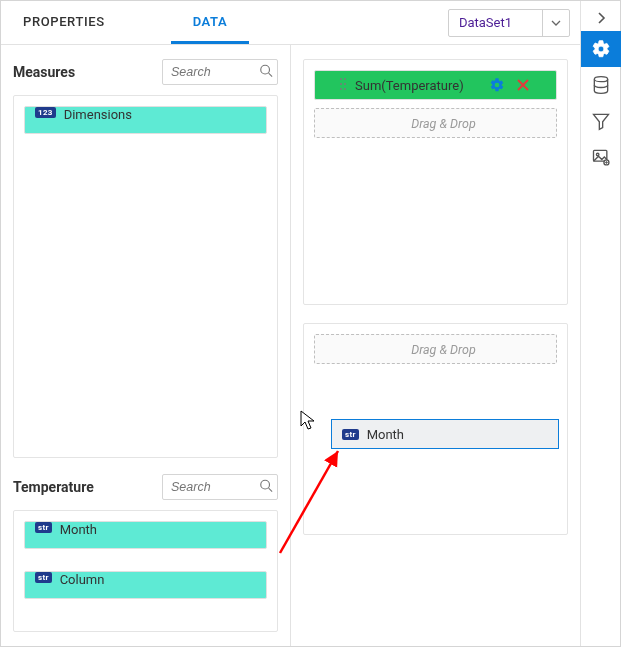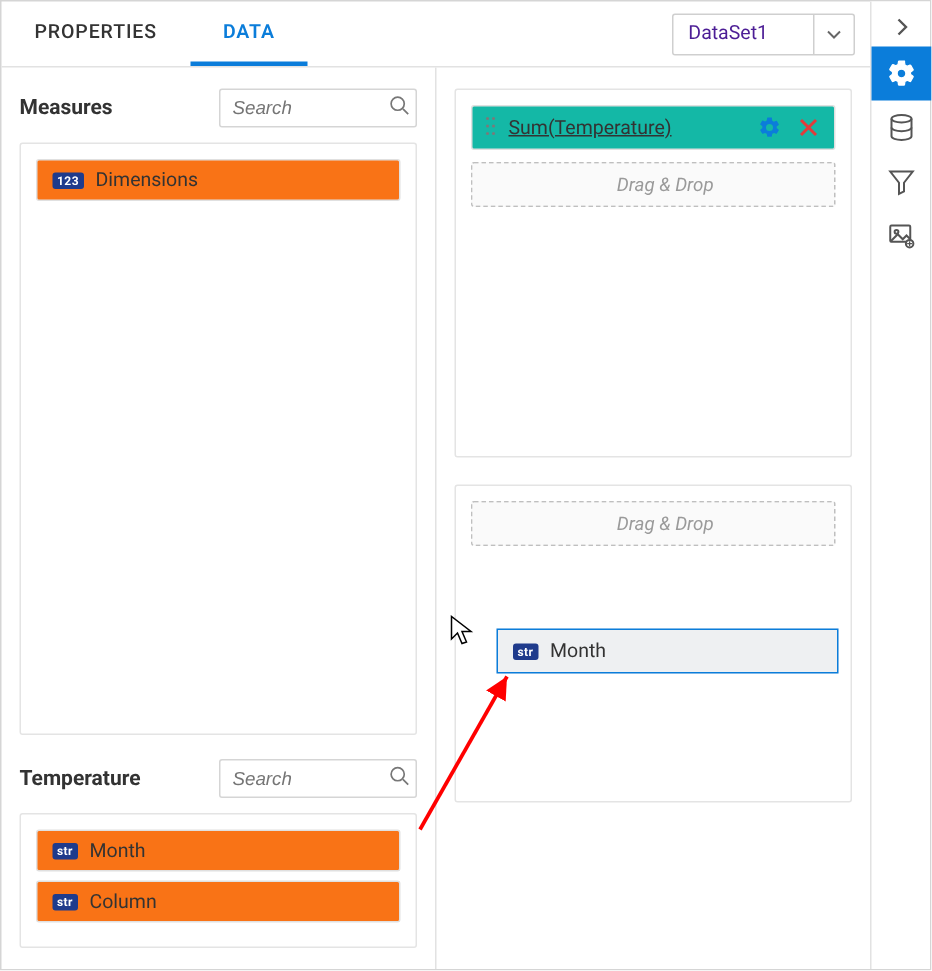--- a/index.html
+++ b/index.html
@@ -7,55 +7,55 @@
   .app { position: relative; width: 621px; height: 647px; border: 1px solid #d5d5d5; display: flex; }
   .main { flex: 1; display: flex; flex-direction: column; }
   .rightbar { width: 40px; border-left: 1px solid #e2e2e2; display: flex; flex-direction: column; align-items: center; padding-top: 4px; gap: 0; background: #fff; }
   .rightbar .rb-item { width: 40px; height: 36px; display: flex; align-items: center; justify-content: center; cursor: pointer; }
   .rightbar .rb-item.active { background: #0b7dda; }
   .rightbar .rb-item svg { width: 20px; height: 20px; }
   .rightbar .rb-item.active svg { stroke: #fff; fill: #fff; }
   .rightbar .expand { width: 40px; height: 26px; display: flex; align-items: center; justify-content: center; cursor: pointer; }
 
   .topbar { height: 44px; border-bottom: 1px solid #e2e2e2; display: flex; align-items: stretch; padding: 0 10px 0 0; }
-  .tabs { display: flex; height: 100%; }
+  .tabs { display: flex; height: 100%; gap: 44px; }
   .tab { padding: 0 22px; display: flex; align-items: center; font-size: 13px; letter-spacing: 0.6px; color: #333; cursor: pointer; border-bottom: 3px solid transparent; font-weight: 500;}
   .tab.active { color: #0b7dda; border-bottom-color: #0b7dda; font-weight: 600; }
   .spacer { flex: 1; }
   .dsel { display: flex; align-items: center; padding: 6px 0; }
   .dsel-inner { border: 1px solid #cfcfcf; border-radius: 2px; display: flex; align-items: center; height: 28px; }
   .dsel-label { padding: 0 30px 0 10px; font-size: 13px; color: #4c1d95; border-right: 1px solid #cfcfcf; height: 100%; display:flex; align-items:center;}
   .dsel-caret { width: 26px; display: flex; align-items: center; justify-content: center; color: #666; }
 
   .body { flex: 1; display: flex; }
   .leftpane { width: 290px; border-right: 1px solid #e2e2e2; padding: 14px 12px; display: flex; flex-direction: column; }
   .rightpane { flex: 1; padding: 14px 12px; display: flex; flex-direction: column; }
 
   .section-head { display: flex; align-items: center; margin-bottom: 10px; gap: 8px; }
   .section-head .title { font-size: 14px; color: #333; font-weight: 700; }
   .search { margin-left: auto; position: relative; }
-  .search input { width: 132px; height: 26px; border: 1px solid #d5d5d5; border-radius: 2px; padding: 0 18px 0 8px; font-size: 12.5px; color: #555; outline: none; font-style: italic; margin-left: 20px;}
+  .search input { width: 116px; height: 26px; border: 1px solid #d5d5d5; border-radius: 2px; padding: 0 18px 0 8px; font-size: 12.5px; color: #555; outline: none; font-style: italic; margin-left: 20px;}
   .search .icon { position: absolute; right: 5px; top: 50%; transform: translateY(-50%); pointer-events: none; }
 
   .list-box { border: 1px solid #e4e4e4; border-radius: 2px; background: #fff; padding: 10px; }
   .measures-box { flex: 1; min-height: 360px; }
 
-  .field-pill { background: #f97316; border: 1px solid #e0e0e0; border-radius: 2px; height: 28px; display: flex; align-items: center; gap: 8px; padding: 0 10px; font-size: 13px; color: #333; margin-bottom: 6px; cursor: grab; }
+  .field-pill { background: #5eead4; border: 1px solid #e0e0e0; border-radius: 2px; height: 28px; display: flex; align-items: flex-start; gap: 8px; padding: 0 10px; font-size: 13px; color: #333; margin-bottom: 22px; cursor: grab; }
   .badge { display: inline-flex; align-items: center; justify-content: center; font-size: 8px; font-weight: 700; color: #fff; border-radius: 2px; padding: 1px 3px; letter-spacing: 0.3px; }
   .badge.num { background: #1f3b8c; }
   .badge.str { background: #1f3b8c; }
 
   .dims-box { padding: 10px; border: 1px solid #e4e4e4; border-radius: 2px; }
 
   .rp-section { margin-bottom: 18px; }
   .rp-title { font-size: 14.5px; font-weight: 500; margin-bottom: 10px; }
   .rp-box { border: 1px solid #e4e4e4; border-radius: 2px; padding: 10px; min-height: 60px; }
   .y-box { height: 246px; }
 
-  .yitem { background: #14b8a6; border: 1px solid #e0e0e0; border-radius: 2px; height: 30px; display: flex; align-items: center; gap: 8px; padding: 0 8px; margin-bottom: 8px; text-decoration: underline; }
+  .yitem { background: #22c55e; border: 1px solid #e0e0e0; border-radius: 2px; height: 30px; display: flex; align-items: center; gap: 8px; padding: 0 24px; margin-bottom: 8px; }
   .yitem .grip { color: #888; font-size: 11px; letter-spacing: -1px; cursor: grab;}
   .yitem .ylabel { flex: 1; font-size: 13px; color: #333; }
   .yitem .gearbtn, .yitem .xbtn { width: 18px; height: 18px; display: inline-flex; align-items: center; justify-content: center; cursor: pointer; }
 
   .dropzone { border: 1px dashed #bfbfbf; border-radius: 2px; height: 30px; display: flex; align-items: center; justify-content: center; color: #9a9a9a; font-style: italic; font-size: 12.5px; background: #fafafa; padding-left: 16px; }
 
   .col-box { height: 212px; }
 
   .dragging { position: absolute; left: 330px; top: 418px; width: 228px; height: 30px; background: #eef0f2; border: 1px solid #0b7dda; display: flex; align-items: center; gap: 8px; padding: 0 10px; font-size: 13px; color: #333; pointer-events: none; }
   .cursor-overlay { position: absolute; left: 299px; top: 409px; pointer-events: none; }

